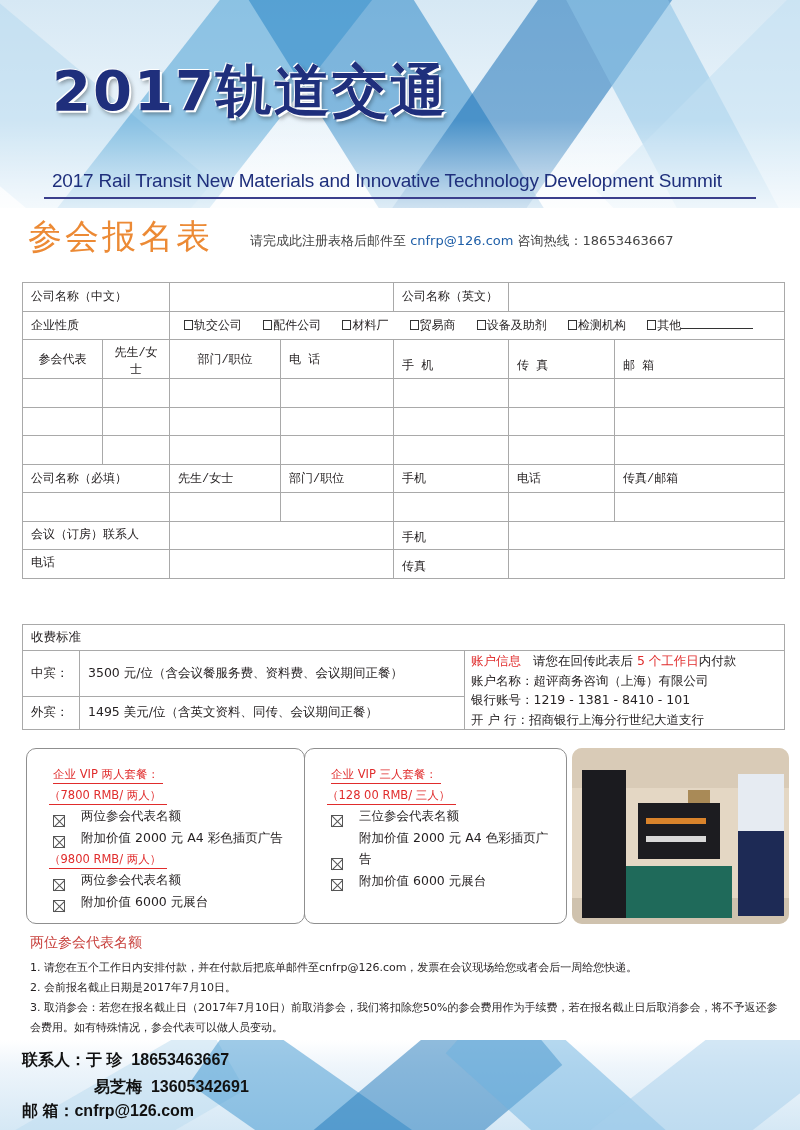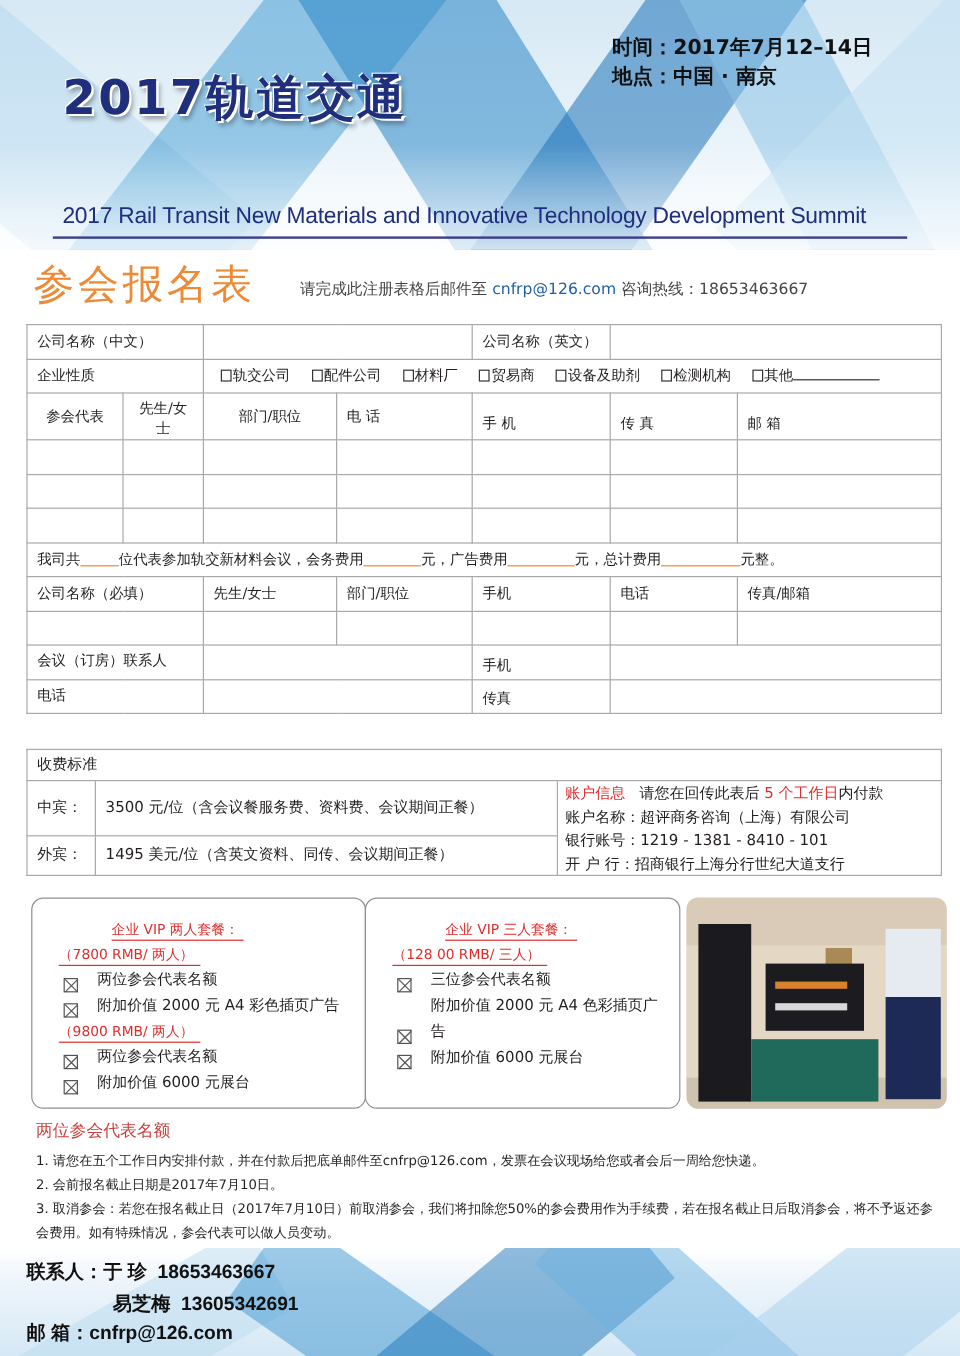--- a/index.html
+++ b/index.html
@@ -17,55 +17,55 @@
   .s3 { left: 480px; top: -130px; width: 110px; height: 460px; background: #1e73b8; transform: rotate(35deg); }
   .s4 { left: 620px; top: -120px; width: 90px; height: 420px; background: #8cc3e6; transform: rotate(-28deg); }
   .s5 { left: -40px; top: -60px; width: 140px; height: 360px; background: #b7d8ee; transform: rotate(-50deg); }
   .s6 { left: 700px; top: -60px; width: 160px; height: 360px; background: #c3e0f2; transform: rotate(45deg); }
   .banner-fade { position: absolute; left: 0; top: 120px; width: 800px; height: 90px;
     background: linear-gradient(180deg, rgba(255,255,255,0) 0%, rgba(255,255,255,0.75) 100%); }
 
   .event-info { position: absolute; left: 510px; top: 28px; font-size: 17px; font-weight: bold; color: #111; line-height: 24px; font-family: "DejaVu Sans", sans-serif; }
   .title-cn { position: absolute; left: 52px; font-weight: bold; color: #1f2f7c;
     text-shadow: 2px 2px 0 #ffffff, -1px -1px 0 #ffffff, 3px 4px 4px rgba(0,0,0,0.35); letter-spacing: 2px; }
-  .title-l1 { top: 54px; font-size: 40px; }
+  .title-l1 { top: 54px; font-size: 56px; }
   .title-l2 { top: 106px; font-size: 40px; letter-spacing: 3px; }
   .title-en { position: absolute; left: 52px; top: 170px; font-size: 19px; color: #1f2f7c; font-family: "Liberation Sans", sans-serif; letter-spacing: -0.2px; }
   .title-rule { position: absolute; left: 44px; top: 197px; width: 712px; height: 2px; background: #3b3f8c; }
 
   
   .form-heading { position: absolute; left: 28px; top: 214px; font-size: 34px; color: #ec8a35; letter-spacing: 3px; font-family: "DejaVu Sans", sans-serif; }
   .form-note { position: absolute; left: 250px; top: 232px; font-size: 13px; color: #444; }
   .form-note .email { color: #1f5fa8; }
 
   
   table.grid { position: absolute; border-collapse: collapse; table-layout: fixed; }
   table.grid td { border: 1px solid #a9a9a9; font-size: 12px; color: #231f20; padding: 0 8px; vertical-align: middle; }
-  #reg { left: 22px; top: 270px; width: 762px; }
+  #reg { left: 22px; top: 282px; width: 762px; font-family: Liberation Mono, monospace; }
   #reg td { height: 28.5px; }
   .center { text-align: center; }
   .opts { white-space: nowrap; font-size: 12.5px; }
   .opt { display: inline-block; margin-right: 14px; }
   .cb { display: inline-block; width: 9px; height: 10px; border: 1px solid #333; vertical-align: -1px; margin-right: 1px; }
   .other-line { display: inline-block; width: 72px; border-bottom: 1px solid #333; height: 10px; }
   .sum-row td { color: #ec8a35; font-size: 14.5px; white-space: nowrap; padding-left: 6px; }
   .blank { display: inline-block; border-bottom: 1px solid #ec8a35; height: 12px; vertical-align: -2px; }
 
   
   #fee { left: 22px; top: 624px; width: 762px; }
   #fee td { height: 33px; font-size: 12.5px; }
   .fee-title { color: #c8413d; font-size: 13.5px; }
   .acct { line-height: 19.5px; font-size: 12.5px; padding-left: 6px !important; }
   .red { color: #e02c2c; }
 
   
   .pkg { position: absolute; top: 748px; height: 176px; border: 1px solid #8f8f8f; border-radius: 10px; padding: 14px 0 0 26px; font-size: 12.5px; line-height: 21px; }
   .pkg1 { left: 26px; width: 279px; }
   .pkg2 { left: 304px; width: 263px; }
-  .pkg-title { color: #e02c2c; font-size: 11.5px; display: inline-block; border-bottom: 1px solid #e02c2c; line-height: 18px; padding-right: 4px; margin-left: 40px; }
+  .pkg-title { color: #e02c2c; font-size: 11.5px; display: inline-block; border-bottom: 1px solid #e02c2c; line-height: 18px; padding-right: 4px; }
   .pkg-price { color: #e02c2c; font-size: 11.5px; display: inline-block; border-bottom: 1px solid #e02c2c; line-height: 18px; margin-left: -4px; padding-right: 6px; }
   .pkg-item { display: flex; font-size: 12.5px; line-height: 21.5px; align-items: flex-end; }
   .xbox { flex: none; width: 12px; height: 12px; border: 1px solid #555; margin: 5px 16px 0 0; position: relative; }
   .xbox::before, .xbox::after { content: ""; position: absolute; left: 5px; top: -2px; width: 1px; height: 15px; background: #555; }
   .xbox::before { transform: rotate(45deg); }
   .xbox::after { transform: rotate(-45deg); }
 
   
   .photo { position: absolute; left: 572px; top: 748px; width: 217px; height: 176px; border-radius: 10px; overflow: hidden; background: #e8dccb; }
   .ph-ceiling { position: absolute; left: 0; top: 0; width: 100%; height: 40px; background: #d9cbb7; }
@@ -100,24 +100,20 @@
 
 <div class="banner">
   <div class="stripe s5"></div>
   <div class="stripe s1"></div>
   <div class="stripe s2"></div>
   <div class="stripe s3"></div>
   <div class="stripe s4"></div>
   <div class="stripe s6"></div>
   <div class="banner-fade"></div>
 
-  <div class="event-info">
-    <div><span>时间：</span><span>2017年7月12–14日</span></div>
-    <div><span>地点：</span><span>中国 · 南京</span></div>
-  </div>
 
   <div class="title-cn title-l1">2017轨道交通</div>
   <div class="title-en">2017 Rail Transit New Materials and Innovative Technology Development Summit</div>
   <div class="title-rule"></div>
 </div>
 
 <div class="form-heading">参会报名表</div>
 <div class="form-note">
   <span>请完成此注册表格后邮件至</span>
   <span class="email">cnfrp@126.com</span>
@@ -182,25 +178,20 @@
   </tr>
   <tr>
     <td></td>
         <td></td>
         <td></td>
         <td></td>
         <td></td>
         <td></td>
         <td></td>
   </tr>
-  <tr class="sum-row">
-    <td colspan="7">
-      <span>我司共</span><span class="blank" style="width:32px"></span><span>位代表参加轨交新材料会议，会务费用</span><span class="blank" style="width:48px"></span><span>元，广告费用</span><span class="blank" style="width:56px"></span><span>元，总计费用</span><span class="blank" style="width:66px"></span><span>元整。</span>
-    </td>
-  </tr>
   <tr>
     <td colspan="2">公司名称（必填）</td>
     <td>先生/女士</td>
     <td>部门/职位</td>
     <td>手机</td>
     <td>电话</td>
     <td>传真/邮箱</td>
   </tr>
   <tr>
     <td colspan="2"></td>

